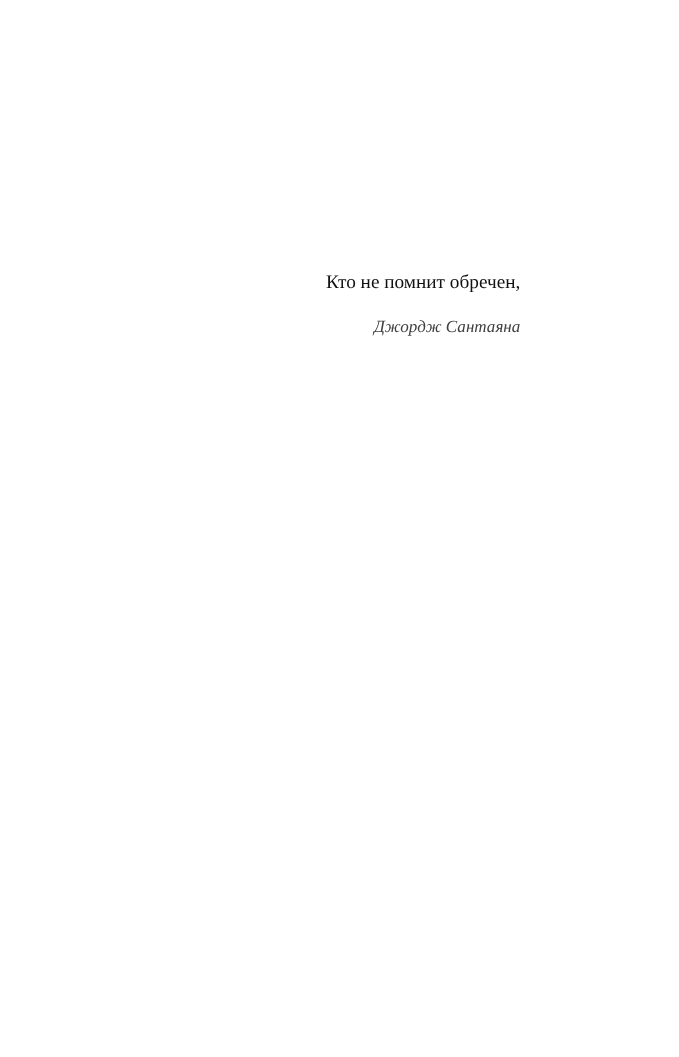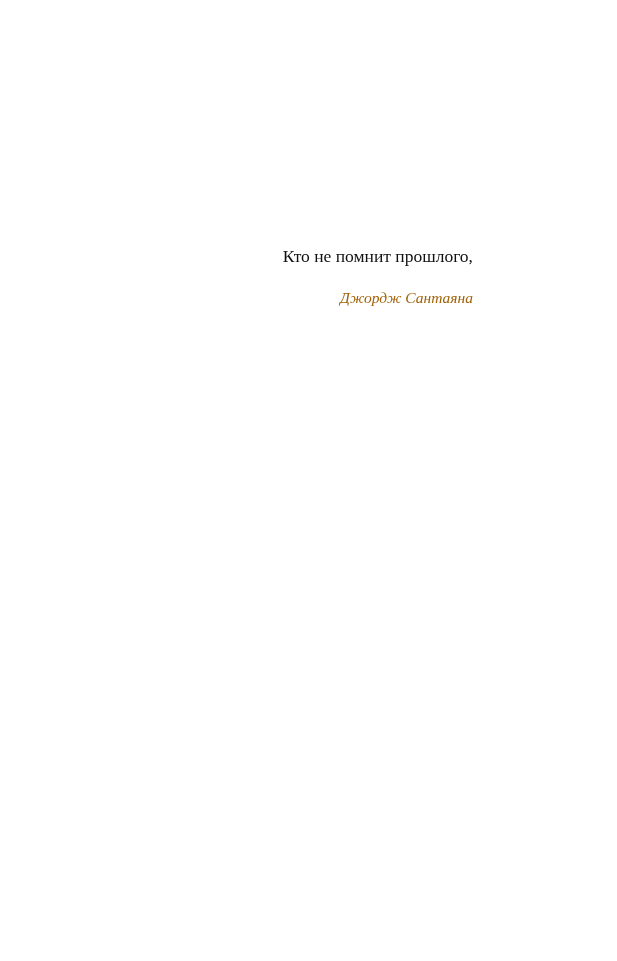--- a/index.html
+++ b/index.html
@@ -29,27 +29,27 @@
     line-height: 25px;
     color: #111111;
     white-space: nowrap;
   }
   .epigraph-attribution {
     margin-top: 19px;
     font-family: "Liberation Serif", "DejaVu Serif", serif;
     font-style: italic;
     font-size: 15.5px;
     line-height: 20px;
-    color: #a16207;
+    color: #404040;
     white-space: nowrap;
   }
 </style>
 </head>
 <body>
 
 <div class="page">
 
   <blockquote class="epigraph">
-    <div class="epigraph-line">Кто не помнит прошлого,</div>
+    <div class="epigraph-line">Кто не помнит обречен,</div>
     <div class="epigraph-attribution">Джордж Сантаяна</div>
   </blockquote>
 
 </div>
 
 </body></html>

